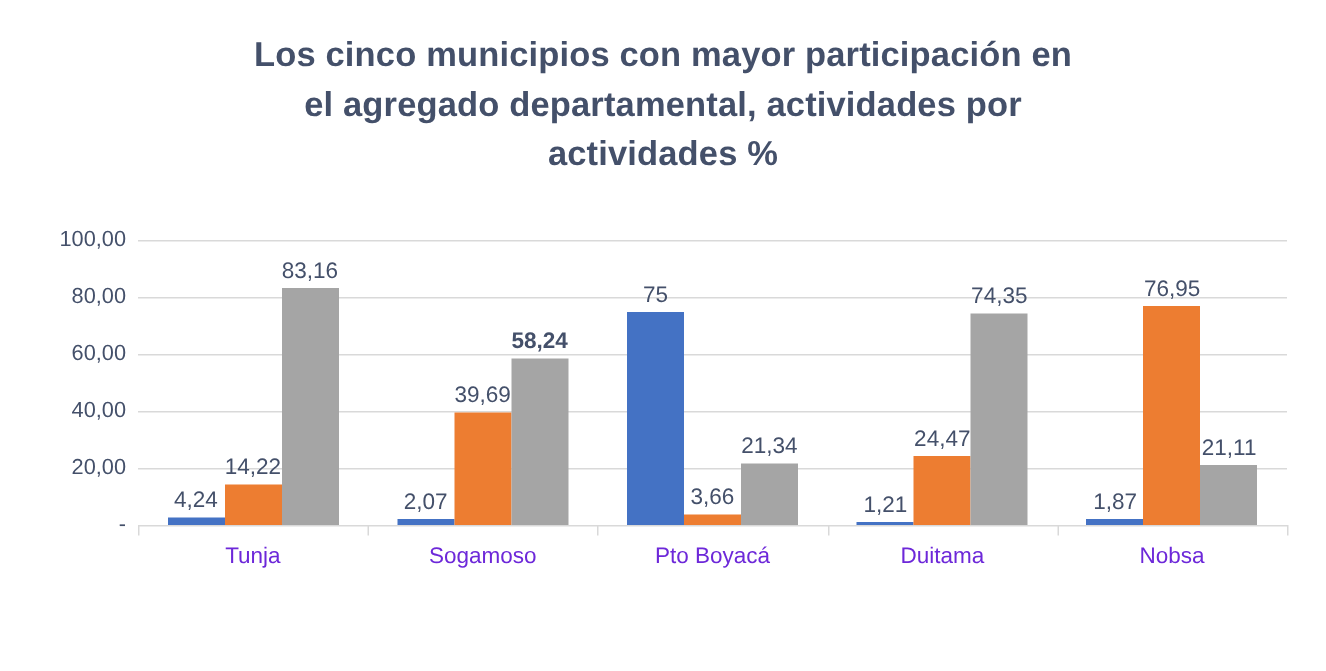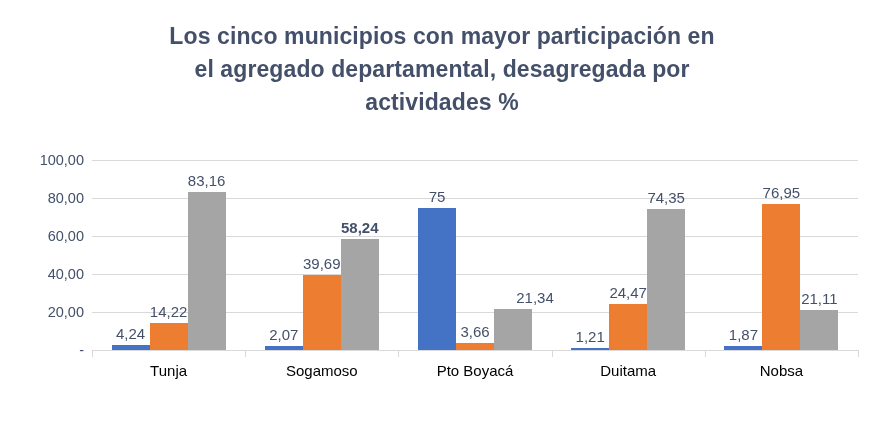--- a/index.html
+++ b/index.html
@@ -117,21 +117,21 @@
     position: absolute;
     top: 350px;
     width: 1px;
     height: 7px;
     background: #D9D9D9;
   }
   .cat-label {
     position: absolute;
     top: 362px;
     font-size: 15px;
-    color: #000000;
+    color: #6d28d9;
     text-align: center;
     white-space: nowrap;
     transform: translateX(-50%);
   }
 
   
   #legend {
     position: absolute;
     left: 0;
     top: 403px;
@@ -160,21 +160,21 @@
     white-space: nowrap;
   }
 </style>
 </head>
 <body>
 
 <div id="chart-root">
 
   <div id="chart-title">
     <div>Los cinco municipios con mayor participación en</div>
-    <div>el agregado departamental, desagregada por</div>
+    <div>el agregado departamental, actividades por</div>
     <div>actividades %</div>
   </div>
 
   <div id="y-axis">
       <div class="y-tick-label" style="top: 350px;">-</div>
       <div class="y-tick-label" style="top: 312px;">20,00</div>
       <div class="y-tick-label" style="top: 274px;">40,00</div>
       <div class="y-tick-label" style="top: 236px;">60,00</div>
       <div class="y-tick-label" style="top: 198px;">80,00</div>
       <div class="y-tick-label" style="top: 160px;">100,00</div>
@@ -218,21 +218,21 @@
         <div class="bar-slot" style="left: 19.6px;">
           <div class="bar s0" title="Act Primarias — Pto Boyacá: 75" style="height: 142.5px; background: rgb(68, 114, 196);"></div>
           <div class="bar-label" style="bottom: 145.5px;">75</div>
         </div>
         <div class="bar-slot" style="left: 57.6px;">
           <div class="bar s1" title="Act Secundarias — Pto Boyacá: 3,66" style="height: 6.954px; background: rgb(237, 125, 49);"></div>
           <div class="bar-label" style="bottom: 9.954px;">3,66</div>
         </div>
         <div class="bar-slot" style="left: 95.6px;">
           <div class="bar s2" title="Act Terciarias — Pto Boyacá: 21,34" style="height: 40.546px; background: rgb(165, 165, 165);"></div>
-          <div class="bar-label" style="bottom: 43.546px; margin-left: 22px;">21,34</div>
+          <div class="bar-label" style="bottom: 43.546px;">21,34</div>
         </div>
       </div>
       <div class="bar-group" style="left: 459.6px; width: 153.2px;">
         <div class="bar-slot" style="left: 19.6px;">
           <div class="bar s0" title="Act Primarias — Duitama: 1,21" style="height: 2.299px; background: rgb(68, 114, 196);"></div>
           <div class="bar-label" style="bottom: 5.299px;">1,21</div>
         </div>
         <div class="bar-slot" style="left: 57.6px;">
           <div class="bar s1" title="Act Secundarias — Duitama: 24,47" style="height: 46.493px; background: rgb(237, 125, 49);"></div>
           <div class="bar-label" style="bottom: 49.493px;">24,47</div>

